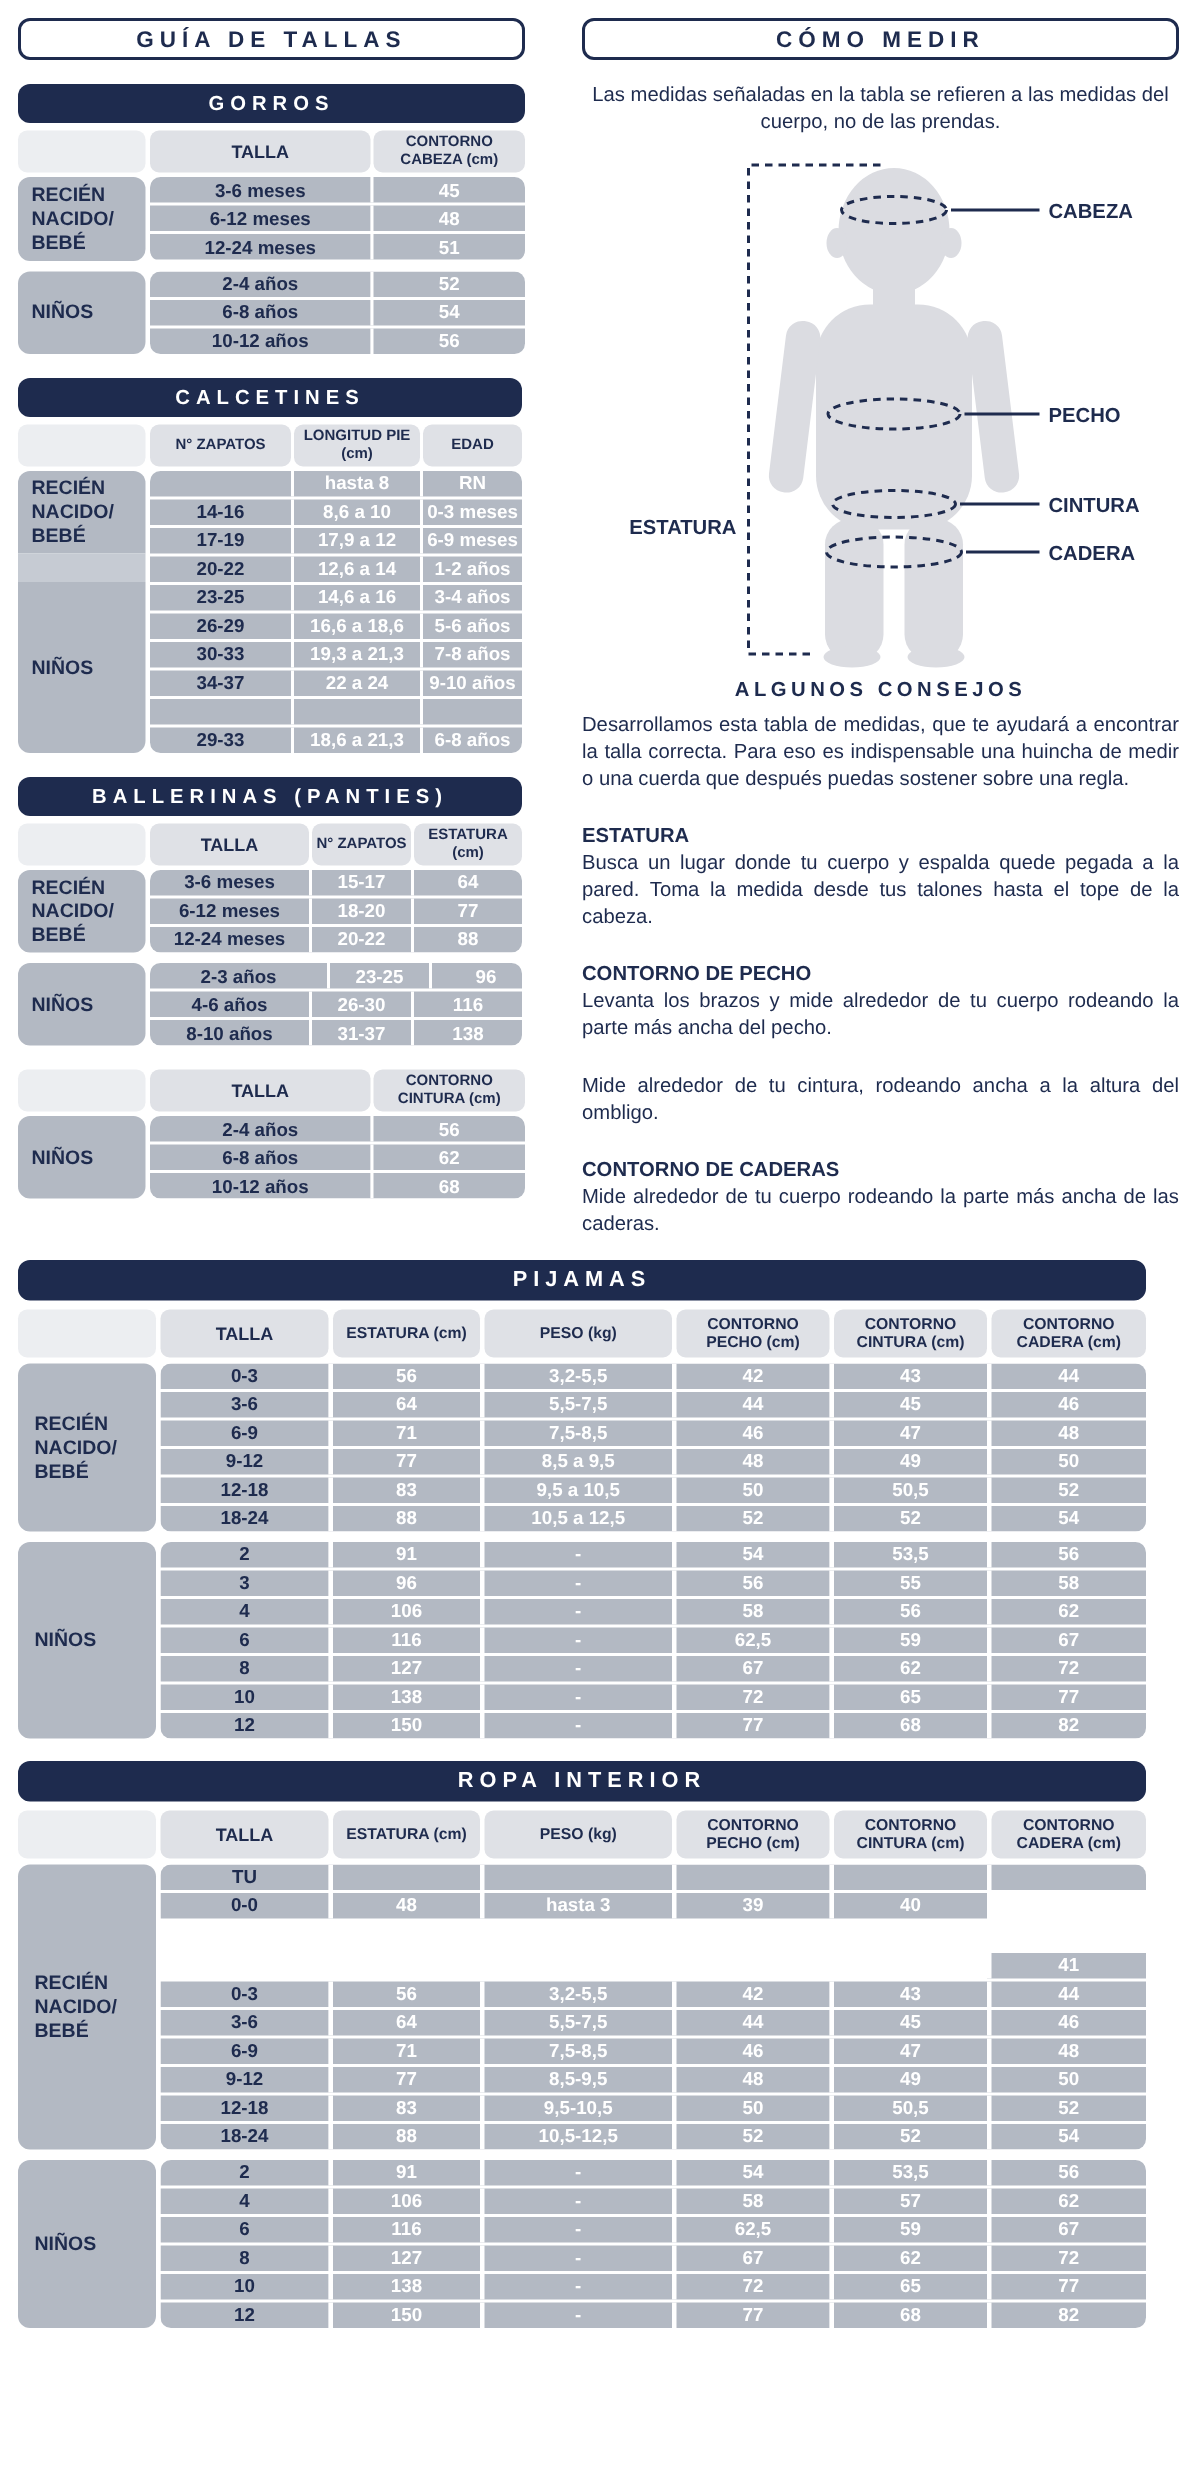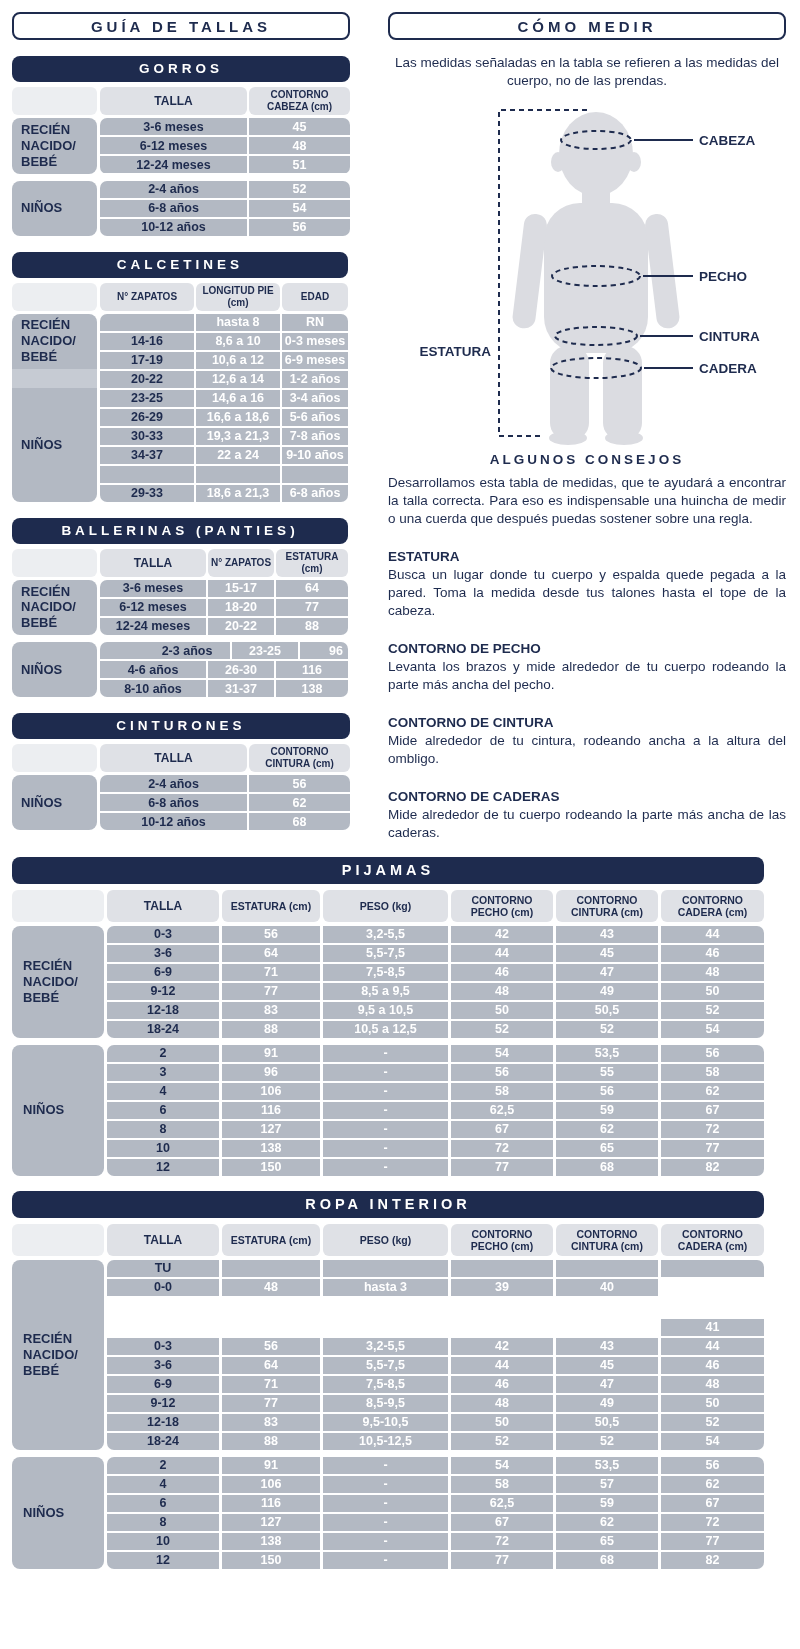--- a/index.html
+++ b/index.html
@@ -128,21 +128,21 @@
                 <div class="cell" style="width: 84px; border-left-width: 2px;">hasta 8</div>
                 <div class="cell" style="width: 66px; border-left-width: 2px;">RN</div>
               </div>
               <div class="trow">
                 <div class="cell first" style="width: 94px;">14-16</div>
                 <div class="cell" style="width: 84px; border-left-width: 2px;">8,6 a 10</div>
                 <div class="cell" style="width: 66px; border-left-width: 2px;">0-3 meses</div>
               </div>
               <div class="trow">
                 <div class="cell first" style="width: 94px;">17-19</div>
-                <div class="cell" style="width: 84px; border-left-width: 2px;">10,6 a 12</div>
+                <div class="cell" style="width: 84px; border-left-width: 2px;">17,9 a 12</div>
                 <div class="cell" style="width: 66px; border-left-width: 2px;">6-9 meses</div>
               </div>
               <div class="trow">
                 <div class="cell first" style="width: 94px;">20-22</div>
                 <div class="cell" style="width: 84px; border-left-width: 2px;">12,6 a 14</div>
                 <div class="cell" style="width: 66px; border-left-width: 2px;">1-2 años</div>
               </div>
               <div class="trow">
                 <div class="cell first" style="width: 94px;">23-25</div>
                 <div class="cell" style="width: 84px; border-left-width: 2px;">14,6 a 16</div>
@@ -201,39 +201,38 @@
                 <div class="cell first" style="width: 106px;">12-24 meses</div>
                 <div class="cell" style="width: 66px; border-left-width: 2px;">20-22</div>
                 <div class="cell" style="width: 72px; border-left-width: 2px;">88</div>
               </div>
             </div>
           </div>
           <div class="tgroup">
             <div class="glabel" style="width: 85px;">NIÑOS</div>
             <div class="rows">
               <div class="trow">
-                <div class="cell first" style="width: 86px; padding-left: 44px;">2-3 años</div>
+                <div class="cell first" style="width: 118px;">2-3 años</div>
                 <div class="cell" style="width: 66px; border-left-width: 2px;">23-25</div>
                 <div class="cell" style="width: 72px; border-left-width: 2px;">96</div>
               </div>
               <div class="trow">
                 <div class="cell first" style="width: 106px;">4-6 años</div>
                 <div class="cell" style="width: 66px; border-left-width: 2px;">26-30</div>
                 <div class="cell" style="width: 72px; border-left-width: 2px;">116</div>
               </div>
               <div class="trow">
                 <div class="cell first" style="width: 106px;">8-10 años</div>
                 <div class="cell" style="width: 66px; border-left-width: 2px;">31-37</div>
                 <div class="cell" style="width: 72px; border-left-width: 2px;">138</div>
               </div>
             </div>
           </div>
         </div>
       <div class="sizetable" style="width: 338px;">
-          <div class="tbar">CINTURONES</div>
           <div class="thead">
             <div class="corner" style="width: 85px;"></div>
             <div class="hcell talla" style="width: 147px;">TALLA</div>
             <div class="hcell" style="width: 101px; margin-left: 2px;">CONTORNO CINTURA (cm)</div>
           </div>
           <div class="tgroup">
             <div class="glabel" style="width: 85px;">NIÑOS</div>
             <div class="rows">
               <div class="trow">
                 <div class="cell first" style="width: 147px;">2-4 años</div>
@@ -297,21 +296,20 @@
 
       <div class="msection">
         <div class="mhead">ESTATURA</div>
         <p class="para">Busca un lugar donde tu cuerpo y espalda quede pegada a la pared. Toma la medida desde tus talones hasta el tope de la cabeza.</p>
       </div>
       <div class="msection">
         <div class="mhead">CONTORNO DE PECHO</div>
         <p class="para">Levanta los brazos y mide alrededor de tu cuerpo rodeando la parte más ancha del pecho.</p>
       </div>
       <div class="msection">
-        <div class="mhead">CONTORNO DE CINTURA</div>
         <p class="para">Mide alrededor de tu cintura, rodeando ancha a la altura del ombligo.</p>
       </div>
       <div class="msection">
         <div class="mhead">CONTORNO DE CADERAS</div>
         <p class="para">Mide alrededor de tu cuerpo rodeando la parte más ancha de las caderas.</p>
       </div>
     </div>
   </div>
 
   <div class="sizetable big" style="width: 752px;">

